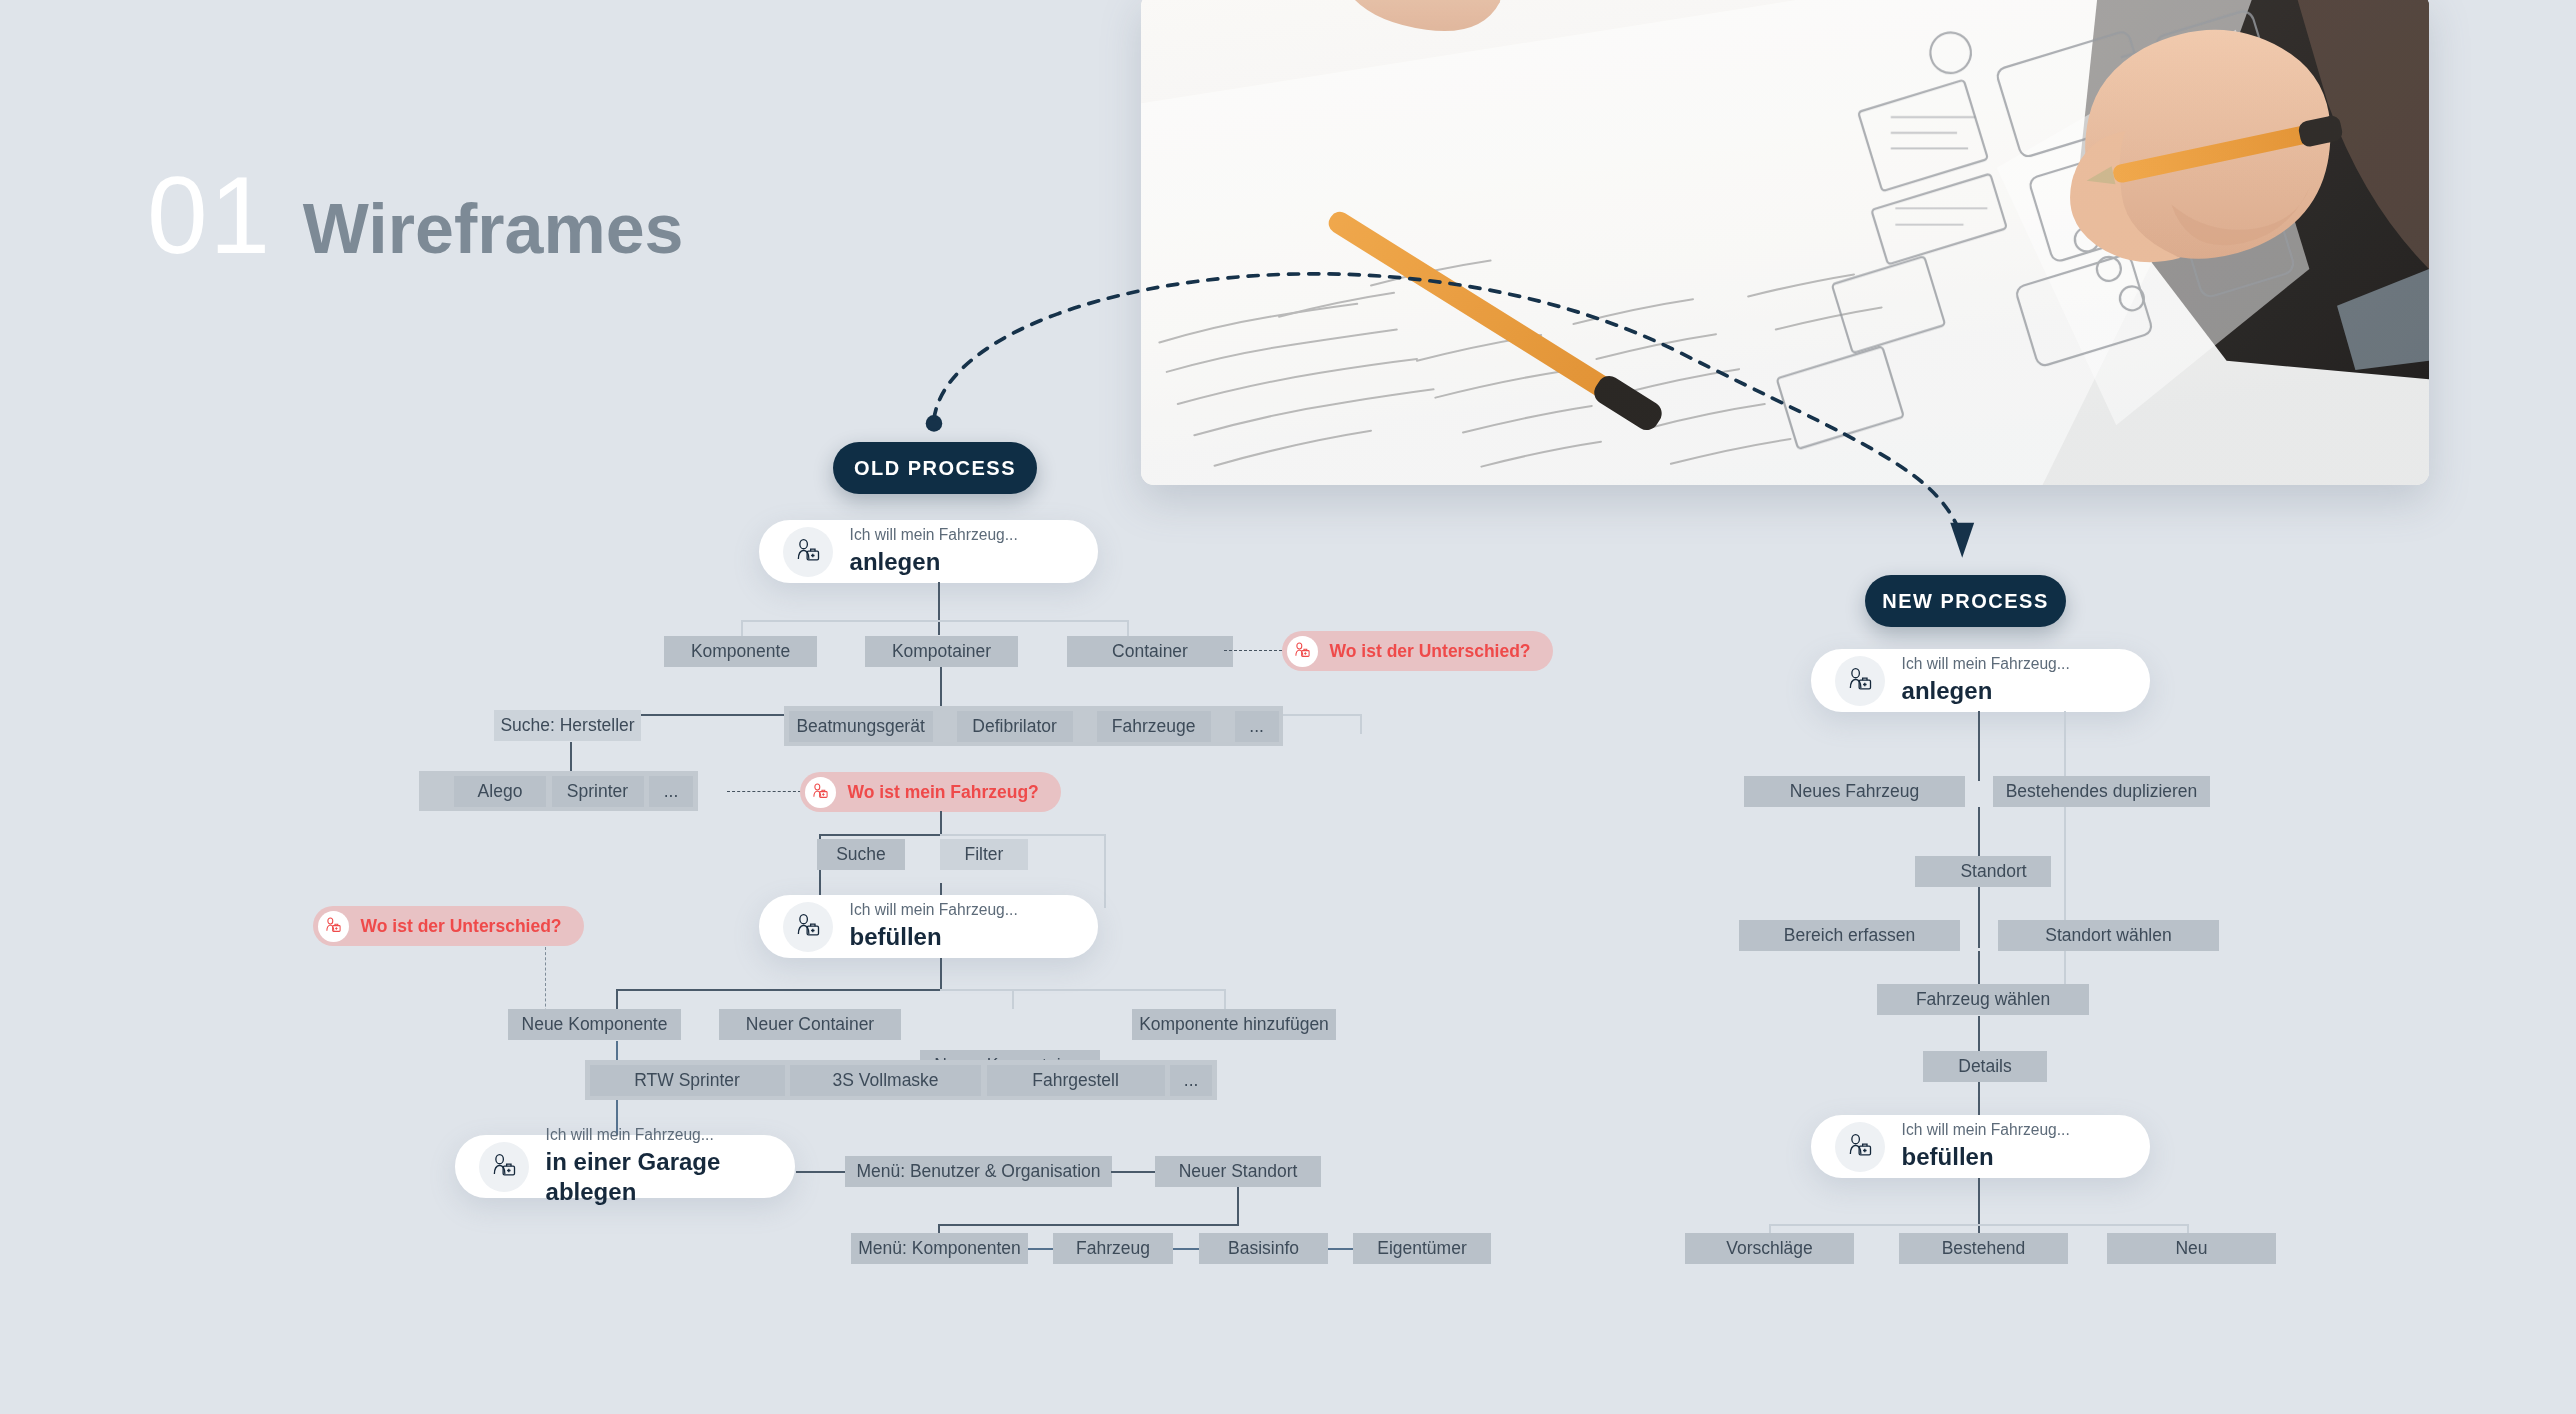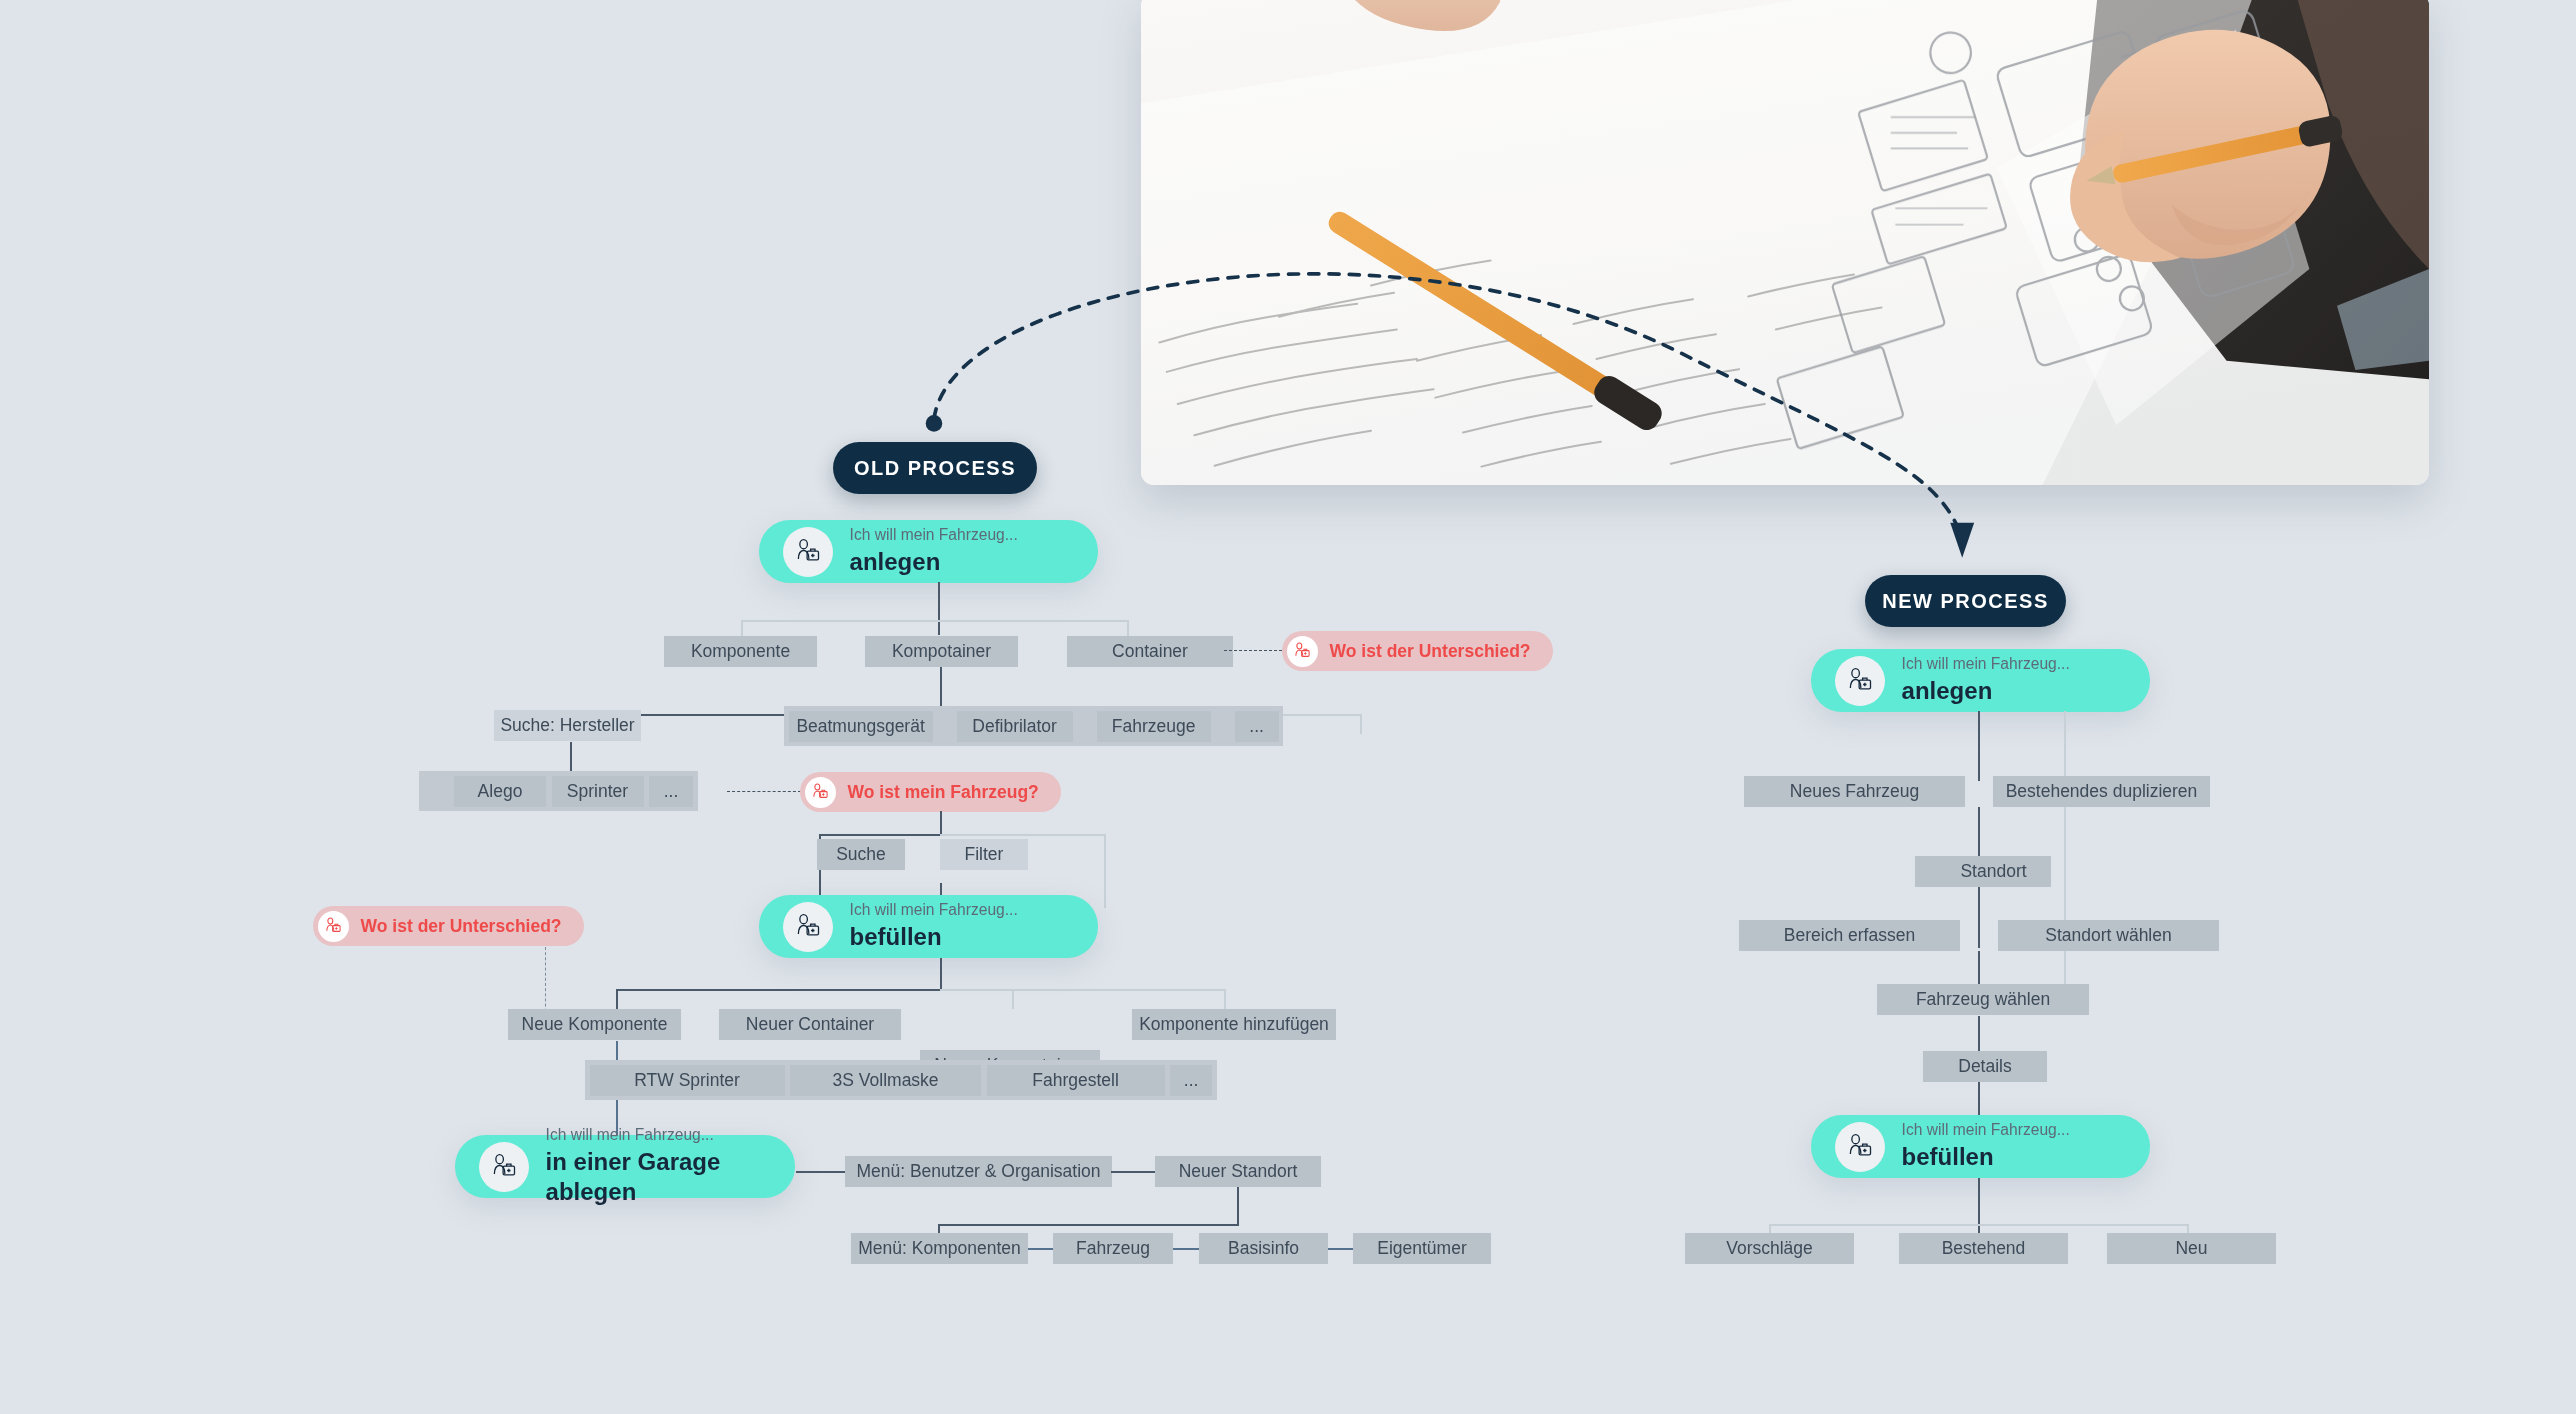--- a/index.html
+++ b/index.html
@@ -39,21 +39,21 @@
     position: absolute; background: #0f2e45; color: #ffffff;
     border-radius: 919px; font-size: 20px; font-weight: 700; letter-spacing: 1.5px;
     display: flex; align-items: center; justify-content: center;
     box-shadow: 0 7.4px 20px rgba(25,45,65,0.28);
   }
   #badge-old { left: 833px; top: 442px; width: 204px; height: 52px; }
   #badge-new { left: 1865px; top: 575px; width: 201px; height: 52px; }
 
   
   .persona {
-    position: absolute; background: #5eead4; border-radius: 31px;
+    position: absolute; background: #ffffff; border-radius: 31px;
     display: flex; align-items: center; padding: 0 24px;
     box-shadow: 0 9.2px 28px rgba(120,135,155,0.20);
   }
   .persona .avatar {
     width: 50px; height: 50px; border-radius: 50%; background: #eef1f4;
     display: flex; align-items: center; justify-content: center; flex: none;
   }
   .persona .ptext { margin-left: 16.6px; }
   .persona .pkicker { font-size: 15.6px; color: #5d6b79; line-height: 1.2; }
   .persona .ptitle { font-size: 24px; font-weight: 700; color: #16293c; line-height: 1.25; margin-top: 1.8px; }
@@ -89,20 +89,24 @@
   .conn.faint { background: #c7cfd7; }
   .conn.blue { background: #55728f; }
   .dashv { position: absolute; width: 0; border-left: 1.8px dashed #7e8c99; }
   .dashh { position: absolute; height: 0; border-top: 1.8px dashed #45525f; }
 </style>
 </head>
 <body>
 
 <div id="stage">
 
+  <div class="title-wrap">
+    <div class="title-num">01</div>
+    <div class="title-text">Wireframes</div>
+  </div>
 
   <div class="photo">
     <svg viewBox="0 0 1400 535" preserveAspectRatio="none">
       <defs>
         <linearGradient id="paperG" x1="0" y1="0" x2="0.4" y2="1">
           <stop offset="0%" stop-color="#fbfaf8"></stop>
             <stop offset="60%" stop-color="#f4f3f0"></stop>
             <stop offset="100%" stop-color="#e9eaea"></stop>
         </linearGradient>
         <linearGradient id="skinG" x1="0" y1="0" x2="0" y2="1">

